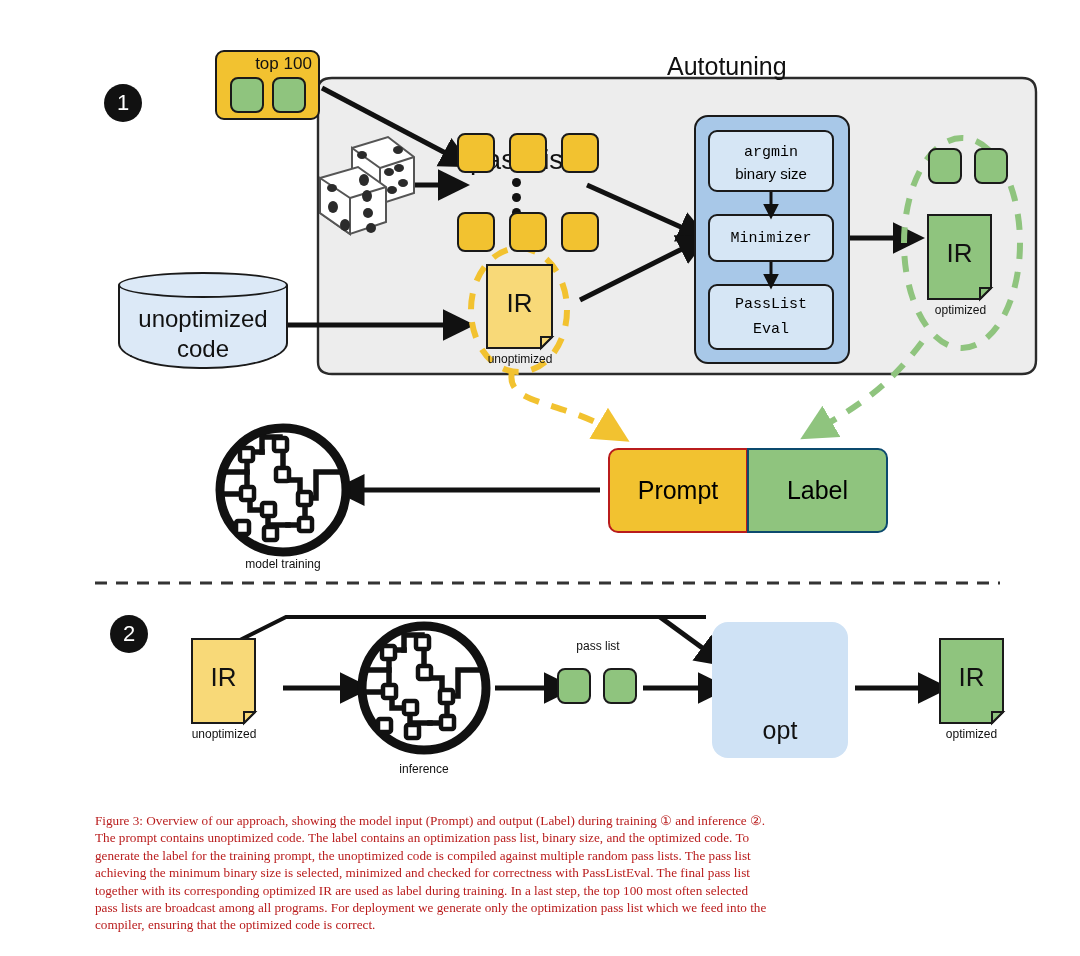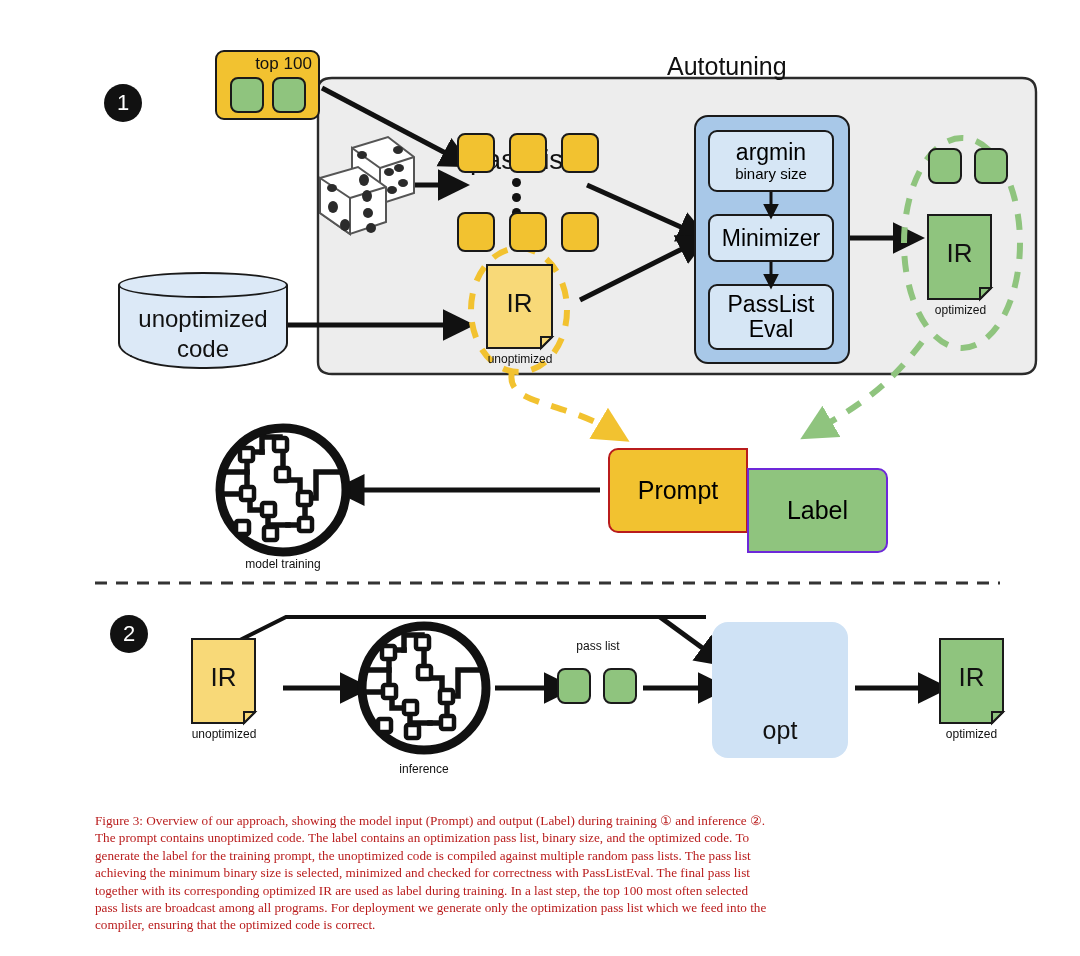--- a/index.html
+++ b/index.html
@@ -16,21 +16,21 @@
 
   .passcell{width:38px;height:40px;background:#F2C230;border:2px solid #1a1a1a;
             border-radius:8px;box-sizing:border-box;}
   .greencell{width:34px;height:36px;background:#8FC47E;border:2px solid #1a1a1a;
             border-radius:8px;box-sizing:border-box;}
 
   .bluebox{background:#A8C8E8;border:2px solid #1a1a1a;border-radius:14px;}
   .bluesub{background:#D6E6F5;border:2px solid #1a1a1a;border-radius:9px;
            display:flex;flex-direction:column;align-items:center;justify-content:center;
            box-sizing:border-box;}
-  .bluesub .t1{font-size:23px;line-height:25px;}
+  .bluesub .t1{font-size:15px;line-height:25px;font-family:Liberation Mono, monospace;}
   .bluesub .t2{font-size:15px;line-height:17px;}
 
   .dot3{width:9px;height:9px;border-radius:50%;background:#111;}
 
   .cyl-top{position:absolute;left:0;top:0;width:100%;height:26px;
            background:#DCE9F7;border:2px solid #1a1a1a;border-radius:50%;box-sizing:border-box;}
   .cyl-body{position:absolute;left:0;top:13px;width:100%;height:84px;
            background:#DCE9F7;border-left:2px solid #1a1a1a;border-right:2px solid #1a1a1a;
            border-bottom:2px solid #1a1a1a;border-radius:0 0 48%  48%/0 0 26px 26px;box-sizing:border-box;}
 
@@ -285,22 +285,22 @@
     <div class="greencell"></div>
   </div>
   <div class="abs label" style="left:928px;top:238px;width:63px;font-size:26px;">IR</div>
   <div class="abs label" style="left:908px;top:303px;width:105px;">optimized</div>
 
   <div class="abs" style="left:608px;top:448px;width:280px;height:85px;">
     <div class="abs" style="left:0;top:0;width:140px;height:85px;background:#F2C230;
          border:2px solid #b91c1c;border-radius:10px 0 0 10px;box-sizing:border-box;
          display:flex;align-items:center;justify-content:center;font-size:25px;">Prompt</div>
     <div class="abs" style="left:139px;top:0;width:141px;height:85px;background:#8FC47E;
-         border:2px solid #6d28d9;border-radius:0 10px 10px 0;box-sizing:border-box;
-         display:flex;align-items:center;justify-content:center;font-size:25px;margin-top:20px;">Label</div>
+         border:2px solid #0c4a6e;border-radius:0 10px 10px 0;box-sizing:border-box;
+         display:flex;align-items:center;justify-content:center;font-size:25px;">Label</div>
   </div>
 
   <div class="abs label" style="left:203px;top:557px;width:160px;">model training</div>
 
   <div class="abs label" style="left:192px;top:662px;width:63px;font-size:26px;">IR</div>
   <div class="abs label" style="left:164px;top:727px;width:120px;">unoptimized</div>
 
   <div class="abs label" style="left:364px;top:762px;width:120px;">inference</div>
 
   <div class="abs label" style="left:544px;top:639px;width:108px;">pass list</div>

